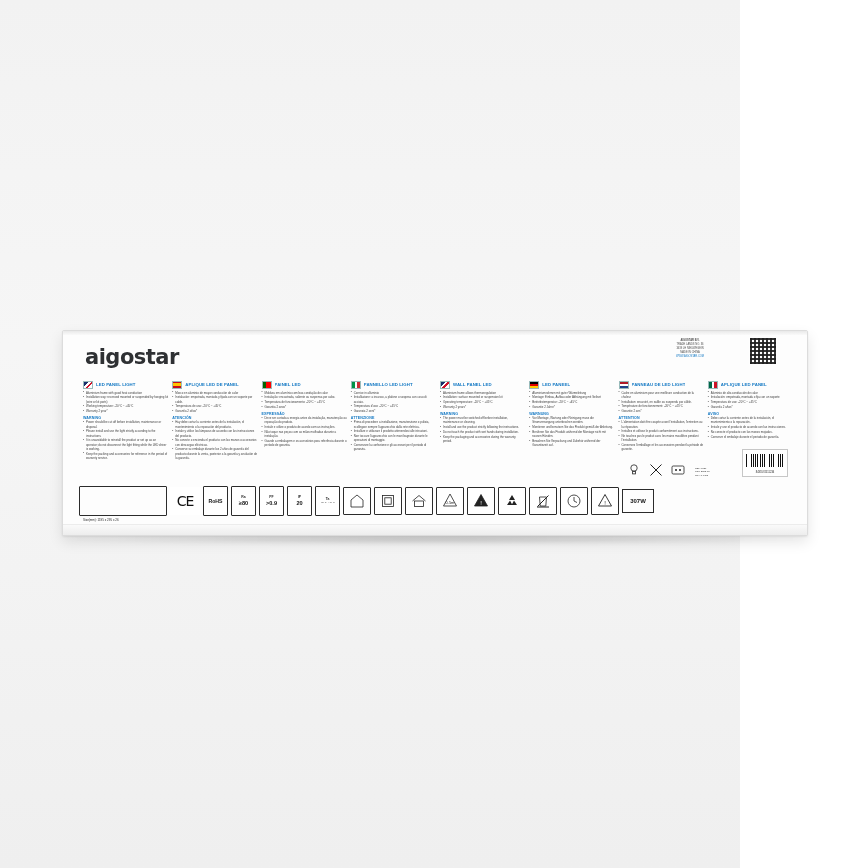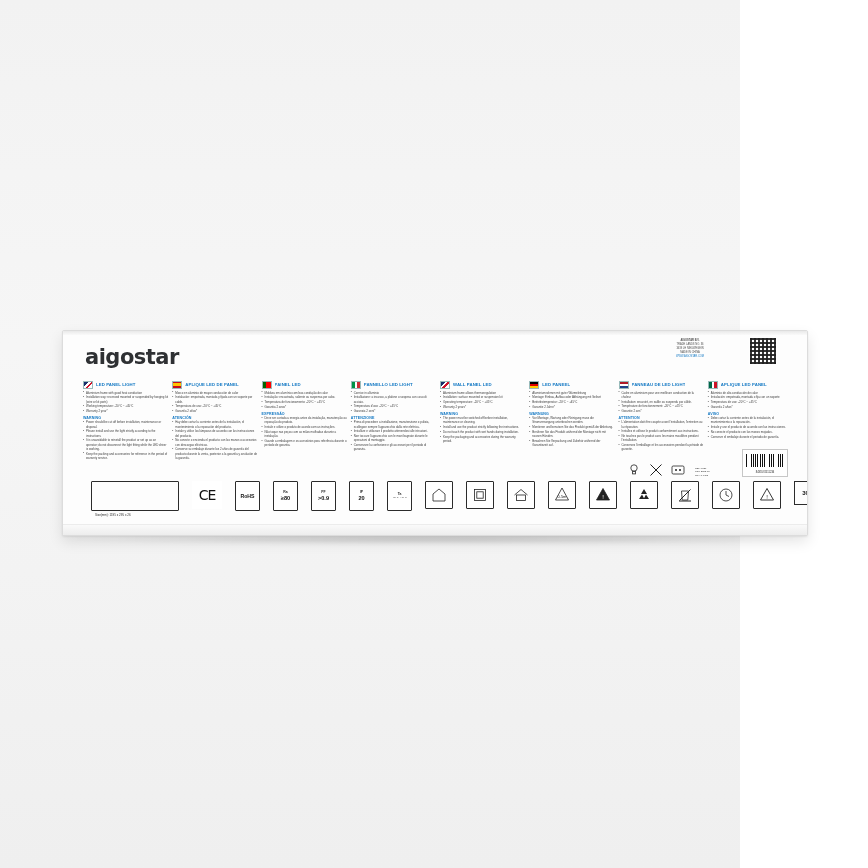--- a/index.html
+++ b/index.html
@@ -162,27 +162,27 @@
     margin-top: 3px;
     font-size: 3.6px;
     font-weight: bold;
     color: #1479c4;
     letter-spacing: 0.1px;
   }
 
   
   .iconstrip {
     position: absolute;
-    left: 28px;
+    left: 16px;
     right: 14px;
     bottom: 14px;
     height: 40px;
     display: flex;
-    align-items: flex-start;
-    gap: 13px;
+    align-items: center;
+    gap: 3px;
   }
   .size-box {
     width: 86px;
     height: 28px;
     border: 0.8px solid #2b2b2b;
     border-radius: 1px;
     position: relative;
     flex: 0 0 auto;
   }
   .size-box .size-label {

